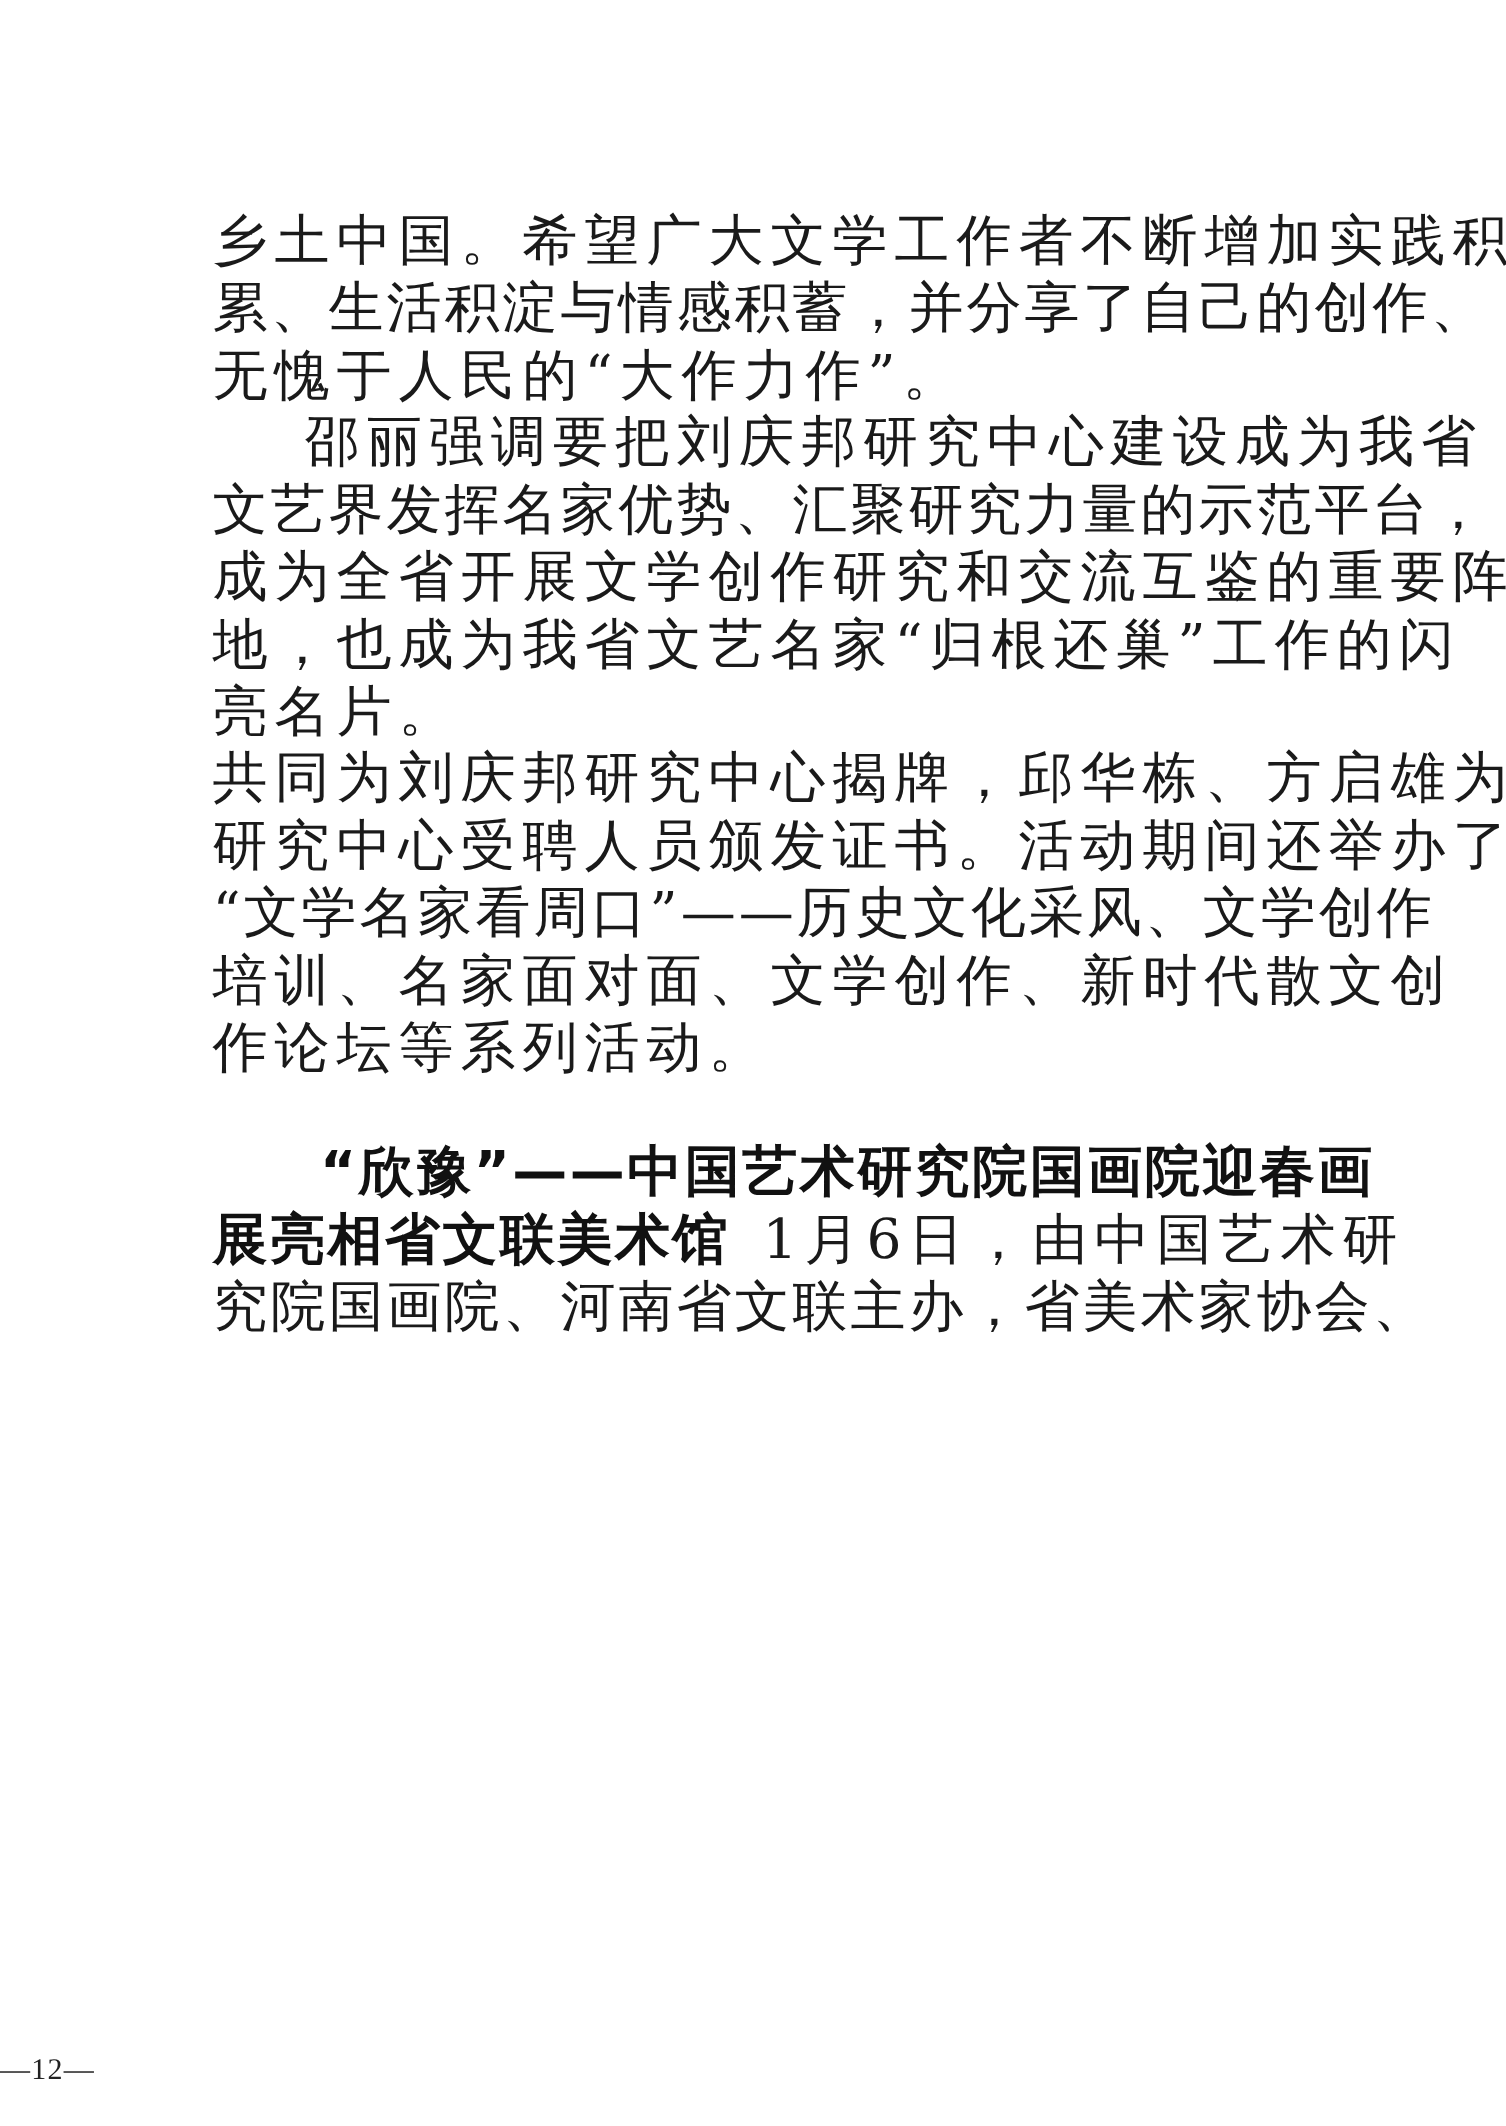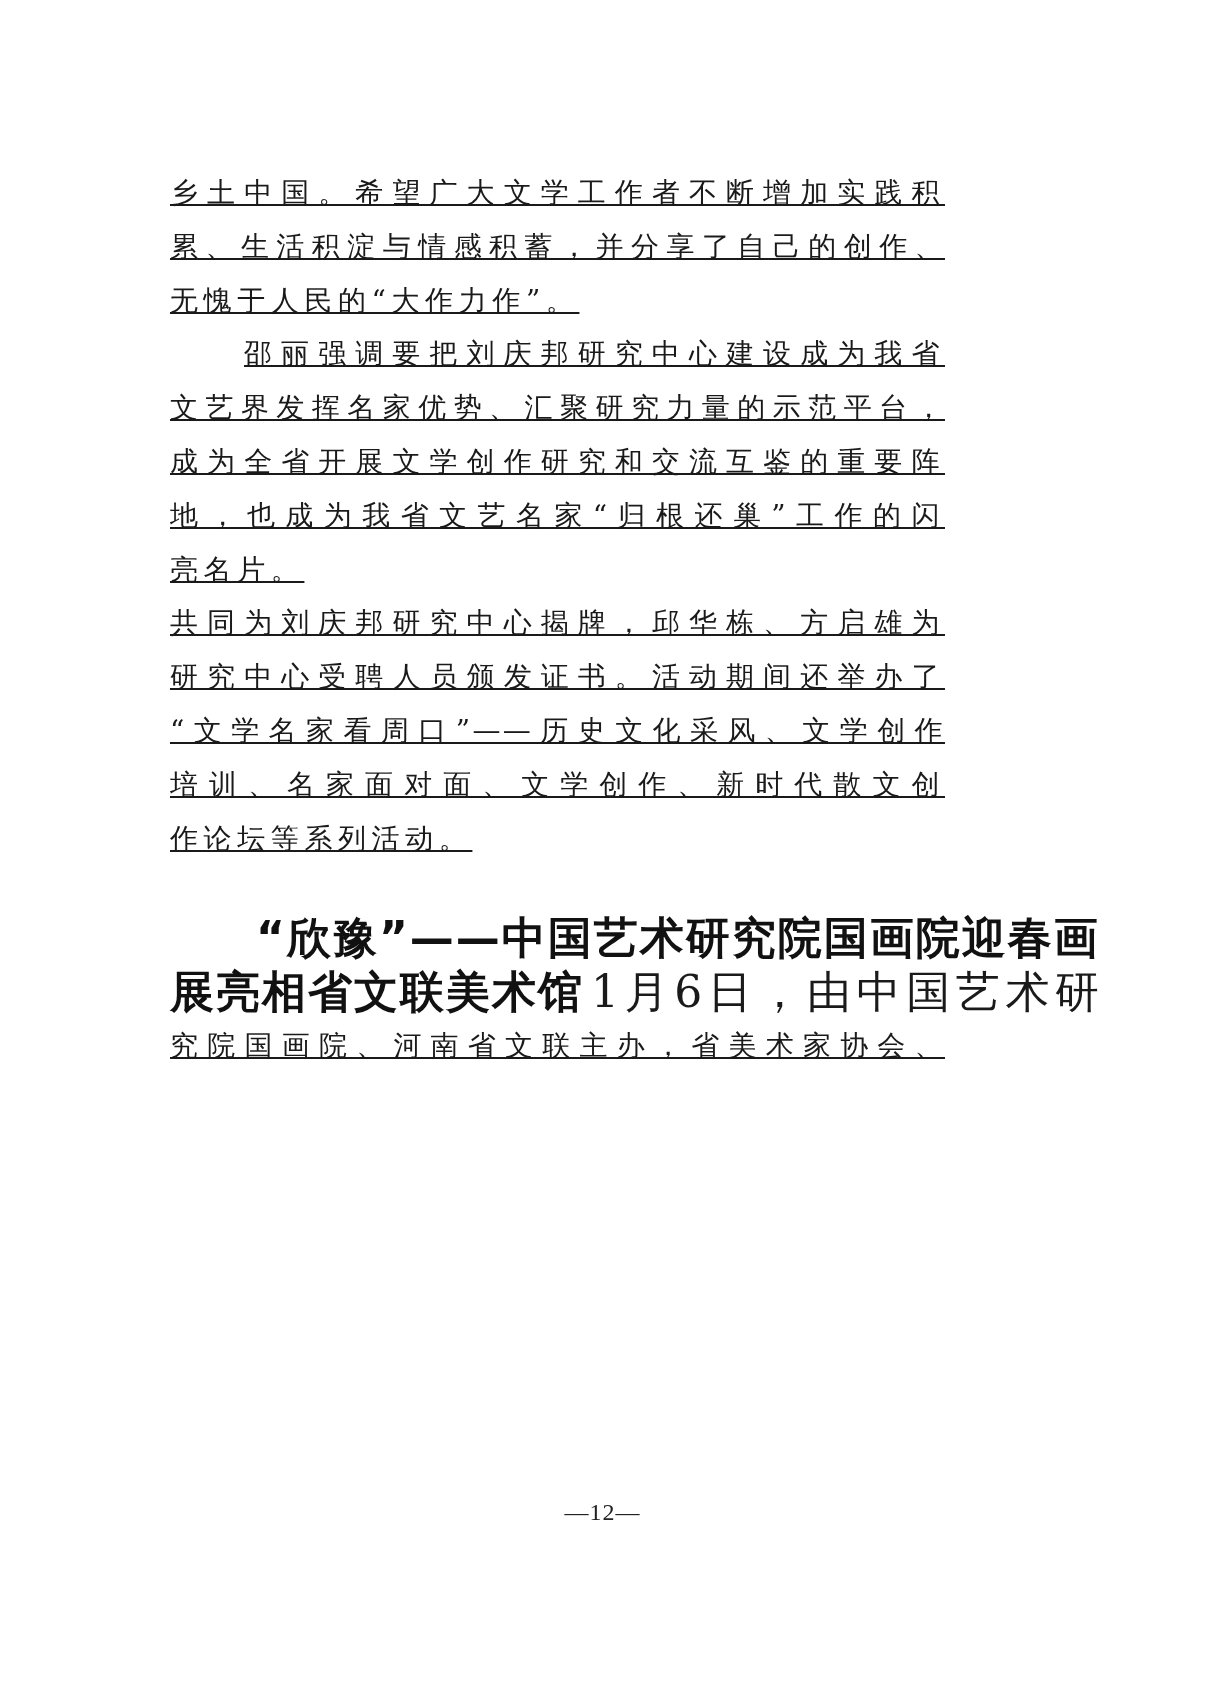--- a/index.html
+++ b/index.html
@@ -24,26 +24,25 @@
     }
     .body-text {
       position: absolute;
       left: 170px;
       top: 166px;
       width: 775px;
     }
     .line {
       height: 53.8px;
       line-height: 53.8px;
-      font-size: 28px;
+      font-size: 44px;
       letter-spacing: 5.6px;
       white-space: nowrap;
       text-align: justify;
       text-align-last: justify;
-      text-decoration: underline;
     }
     .line.last {
       text-align-last: left;
     }
     .line.indent {
       padding-left: 74px;
     }
     .gap {
       height: 46px;
     }
@@ -58,28 +57,27 @@
       padding-left: 86px;
     }
     .bold {
       font-family: "DejaVu Sans", "Liberation Sans", sans-serif;
       font-weight: bold;
       color: #111;
       letter-spacing: 2px;
     }
     .run-in {
       letter-spacing: 5.6px;
-      margin-left: 7px;
+      margin-left: 26px;
     }
     .page-number {
       position: absolute;
       left: 0;
       width: 1205px;
-      top: 1499px;
-      text-align: center;
+      top: 1643px;
       font-size: 24px;
       font-family: "Liberation Serif", "DejaVu Serif", serif;
       color: #222;
       letter-spacing: 1px;
     }
   </style>
 </head>
 <body>
 
 <div class="page">

